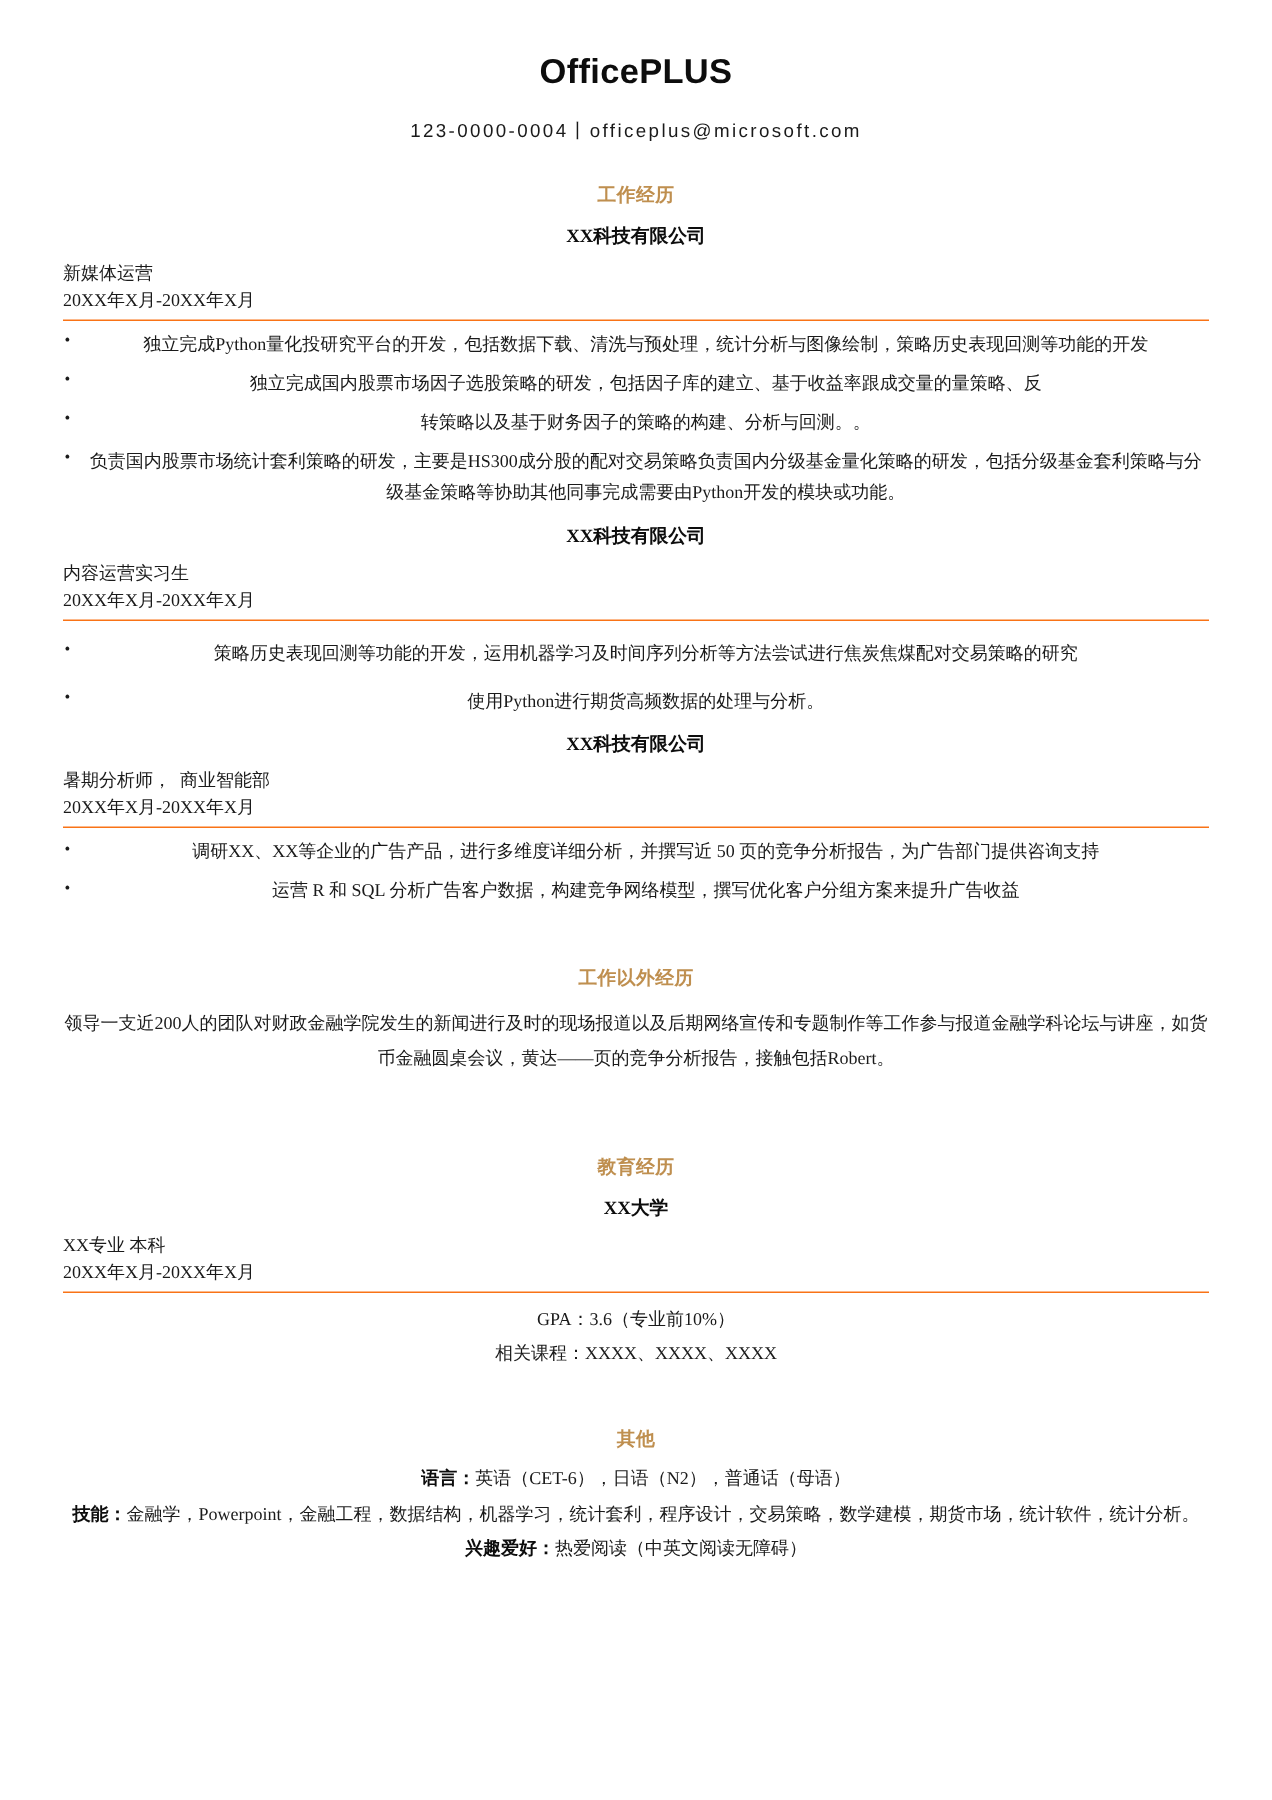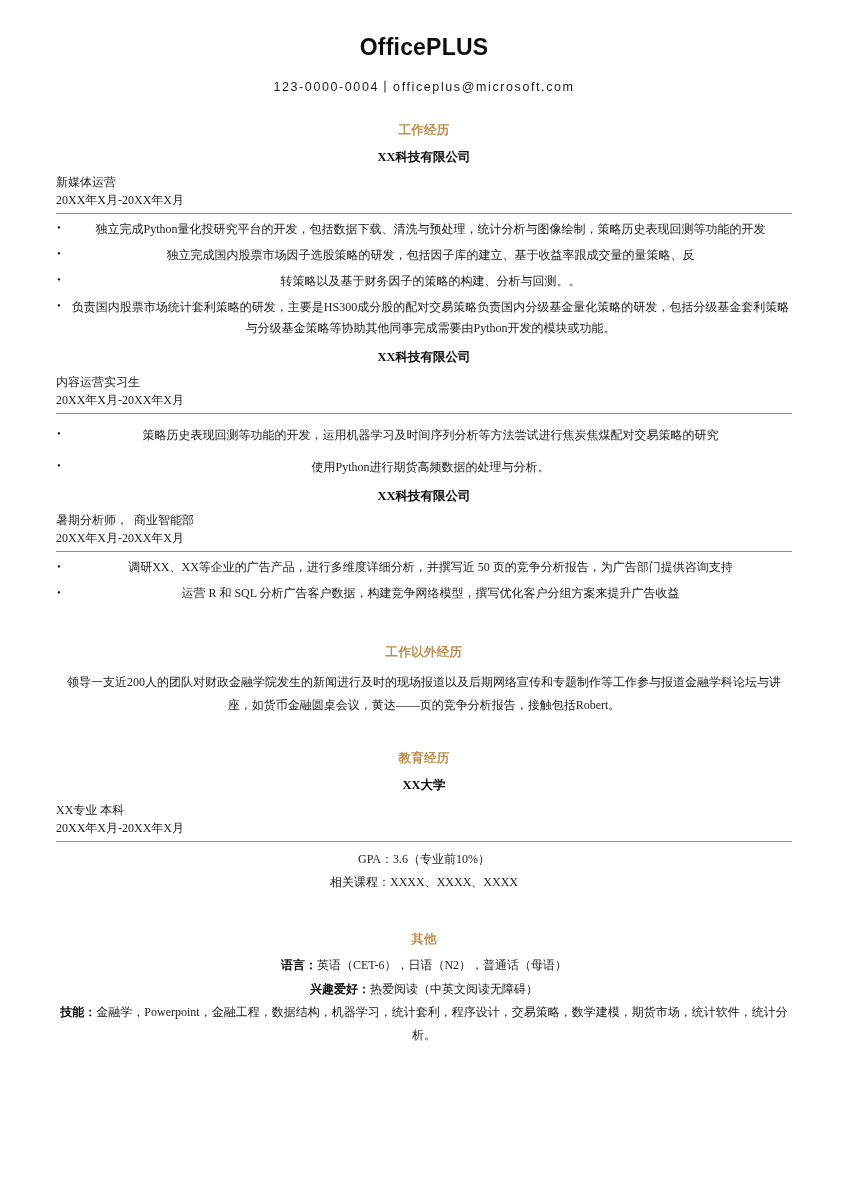--- a/index.html
+++ b/index.html
@@ -12,21 +12,21 @@
     height: 1200px;
     font-family: "Liberation Sans", "DejaVu Sans", sans-serif;
     color: #1a1a1a;
     -webkit-font-smoothing: antialiased;
   }
   .page {
     position: relative;
     width: 848px;
     height: 1200px;
     box-sizing: border-box;
-    padding: 0 56px;
+    padding: 0 42px;
   }
 
   
   .doc-header {
     padding-top: 34px;
     text-align: center;
   }
   .doc-title {
     font-size: 23px;
     font-weight: bold;
@@ -179,41 +179,41 @@
     </div>
   </div>
 
   <div class="section" style="margin-top:40px;">
     <div class="section-title">工作以外经历</div>
     <div class="entry">
       <div class="para">领导一支近200人的团队对财政金融学院发生的新闻进行及时的现场报道以及后期网络宣传和专题制作等工作参与报道金融学科论坛与讲座，如货币金融圆桌会议，黄达——页的竞争分析报告，接触包括Robert。</div>
     </div>
   </div>
 
-  <div class="section" style="margin-top:32px;">
+  <div class="section" style="margin-top:52px;">
     <div class="section-title">教育经历</div>
     <div class="entry">
       <div class="entry-org">XX大学</div>
       <div class="entry-meta">
         <span class="entry-role">XX专业 本科</span>
         <span class="entry-dates">20XX年X月-20XX年X月</span>
       </div>
       <div class="line" style="margin-top:6px;">GPA：3.6（专业前10%）</div>
       <div class="line">相关课程：XXXX、XXXX、XXXX</div>
     </div>
   </div>
 
   <div class="section" style="margin-top:36px;">
     <div class="section-title">其他</div>
     <div class="entry" style="margin-top:6px;">
       <div class="line">
         <span class="lbl">语言：</span><span>英语（CET-6），日语（N2），普通话（母语）</span>
       </div>
       <div class="line">
+        <span class="lbl">技能：</span><span>金融学，Powerpoint，金融工程，数据结构，机器学习，统计套利，程序设计，交易策略，数学建模，期货市场，统计软件，统计分析。</span>
+      </div>
+      <div class="line">
         <span class="lbl">兴趣爱好：</span><span>热爱阅读（中英文阅读无障碍）</span>
       </div>
-      <div class="line">
-        <span class="lbl">技能：</span><span>金融学，Powerpoint，金融工程，数据结构，机器学习，统计套利，程序设计，交易策略，数学建模，期货市场，统计软件，统计分析。</span>
-      </div>
     </div>
   </div>
 
 </div>
 
 </body></html>

